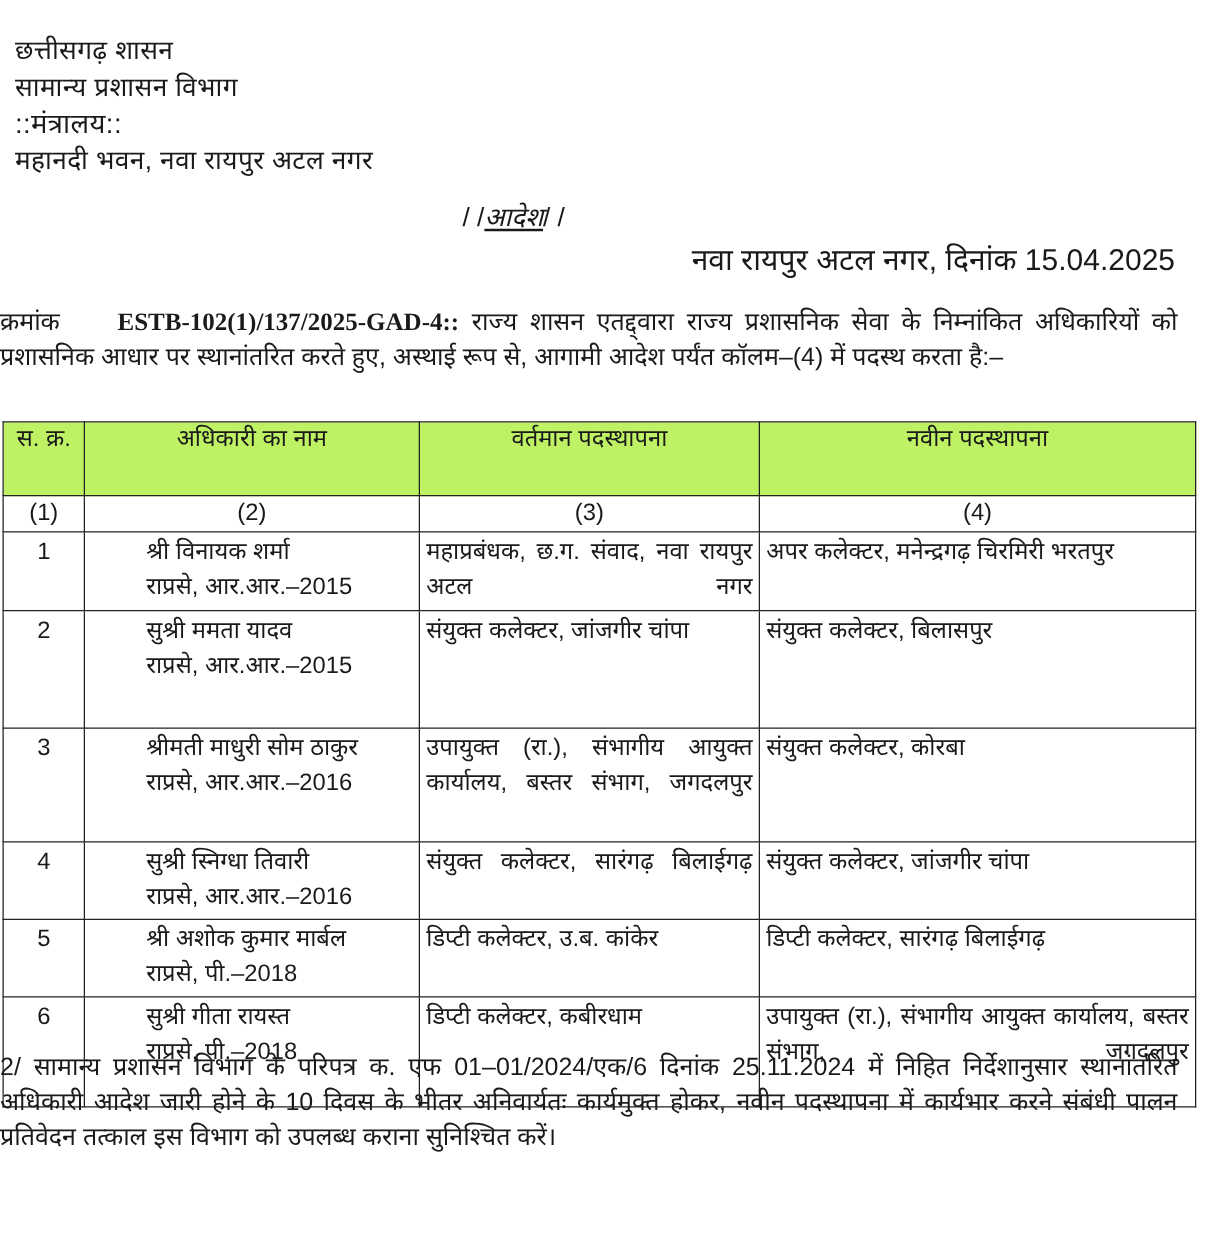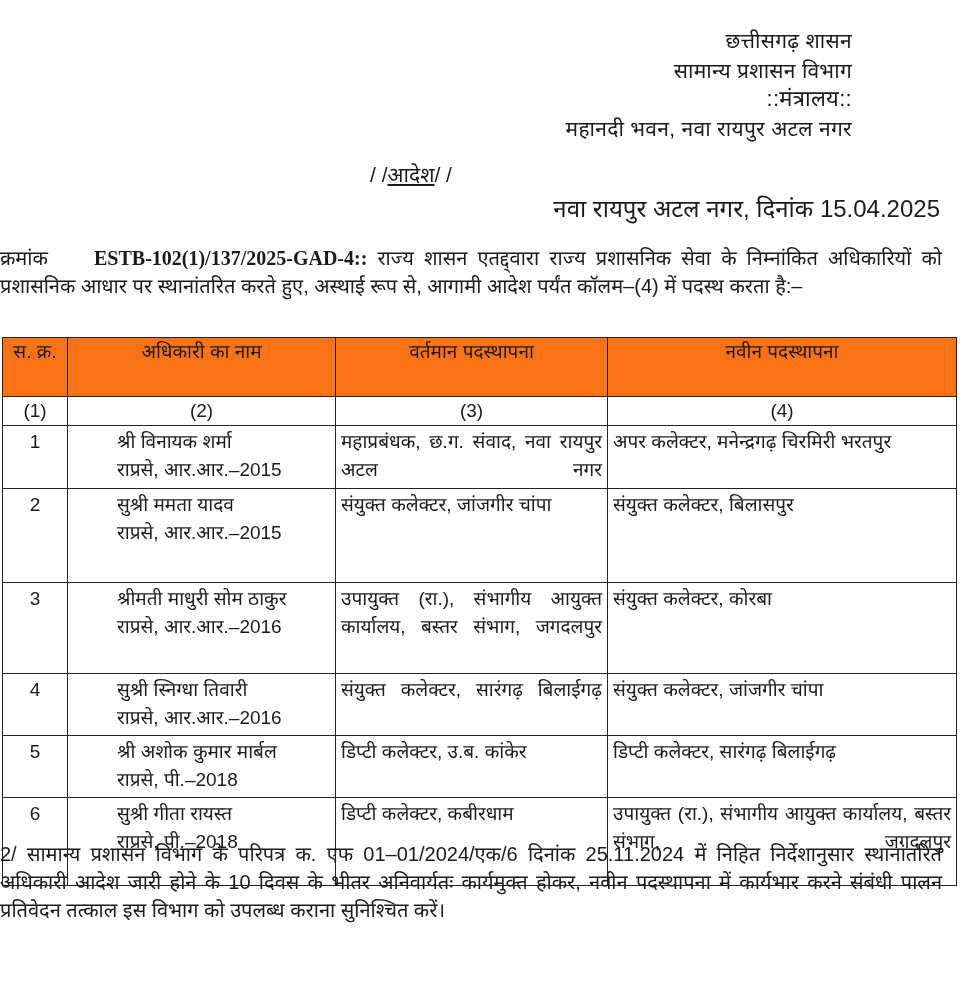--- a/index.html
+++ b/index.html
@@ -3,48 +3,48 @@
 <meta charset="utf-8">
 <style>
   html, body { margin: 0; padding: 0; }
   body {
     width: 964px; height: 1003px; overflow: hidden;
     background: #ffffff; color: #1a1a1a;
     font-family: "Liberation Sans", "DejaVu Sans", sans-serif;
     position: relative;
   }
   .hdr-line {
-    position: absolute; left: 0; width: 852px; text-align: right;
+    position: absolute; left: 12px; width: 852px; text-align: left;
     font-size: 21px; line-height: 26px; letter-spacing: 0.3px;
   }
   .order-title {
     position: absolute; top: 162px; left: 370px;
     font-size: 21px; line-height: 26px;
   }
-  .order-title u { text-decoration: underline; }
+  .order-title u { text-decoration: underline; font-style: italic; }
   .date-line {
     position: absolute; top: 196px; right: 24px;
     font-size: 24px; line-height: 26px;
   }
   .para {
     position: absolute; left: 0; width: 942px;
     font-size: 20px; line-height: 28px; text-align: justify;
   }
   .para b { font-family: "Liberation Serif", "DejaVu Serif", serif; font-weight: bold; margin-left: 36px; }
   table.order {
     position: absolute; top: 337px; left: 2px; width: 954px;
     border-collapse: collapse; table-layout: fixed;
     font-size: 19px; line-height: 28px;
   }
   table.order th, table.order td {
     border: 1.5px solid #222; vertical-align: top;
     padding: 2px 5px;
   }
   table.order thead tr.heads th {
-    background: #f97316; font-weight: normal; height: 56px;
+    background: #bef264; font-weight: normal; height: 56px;
     text-align: center; padding-top: 0;
   }
   table.order thead tr.nums td { text-align: center; height: 22px; padding: 0 4px; }
   td.sn { text-align: center; }
   td.justify { text-align: justify; text-align-last: justify; }
   .cell-line { display: block; margin-left: 44px; }
 </style>
 </head>
 <body>
 

